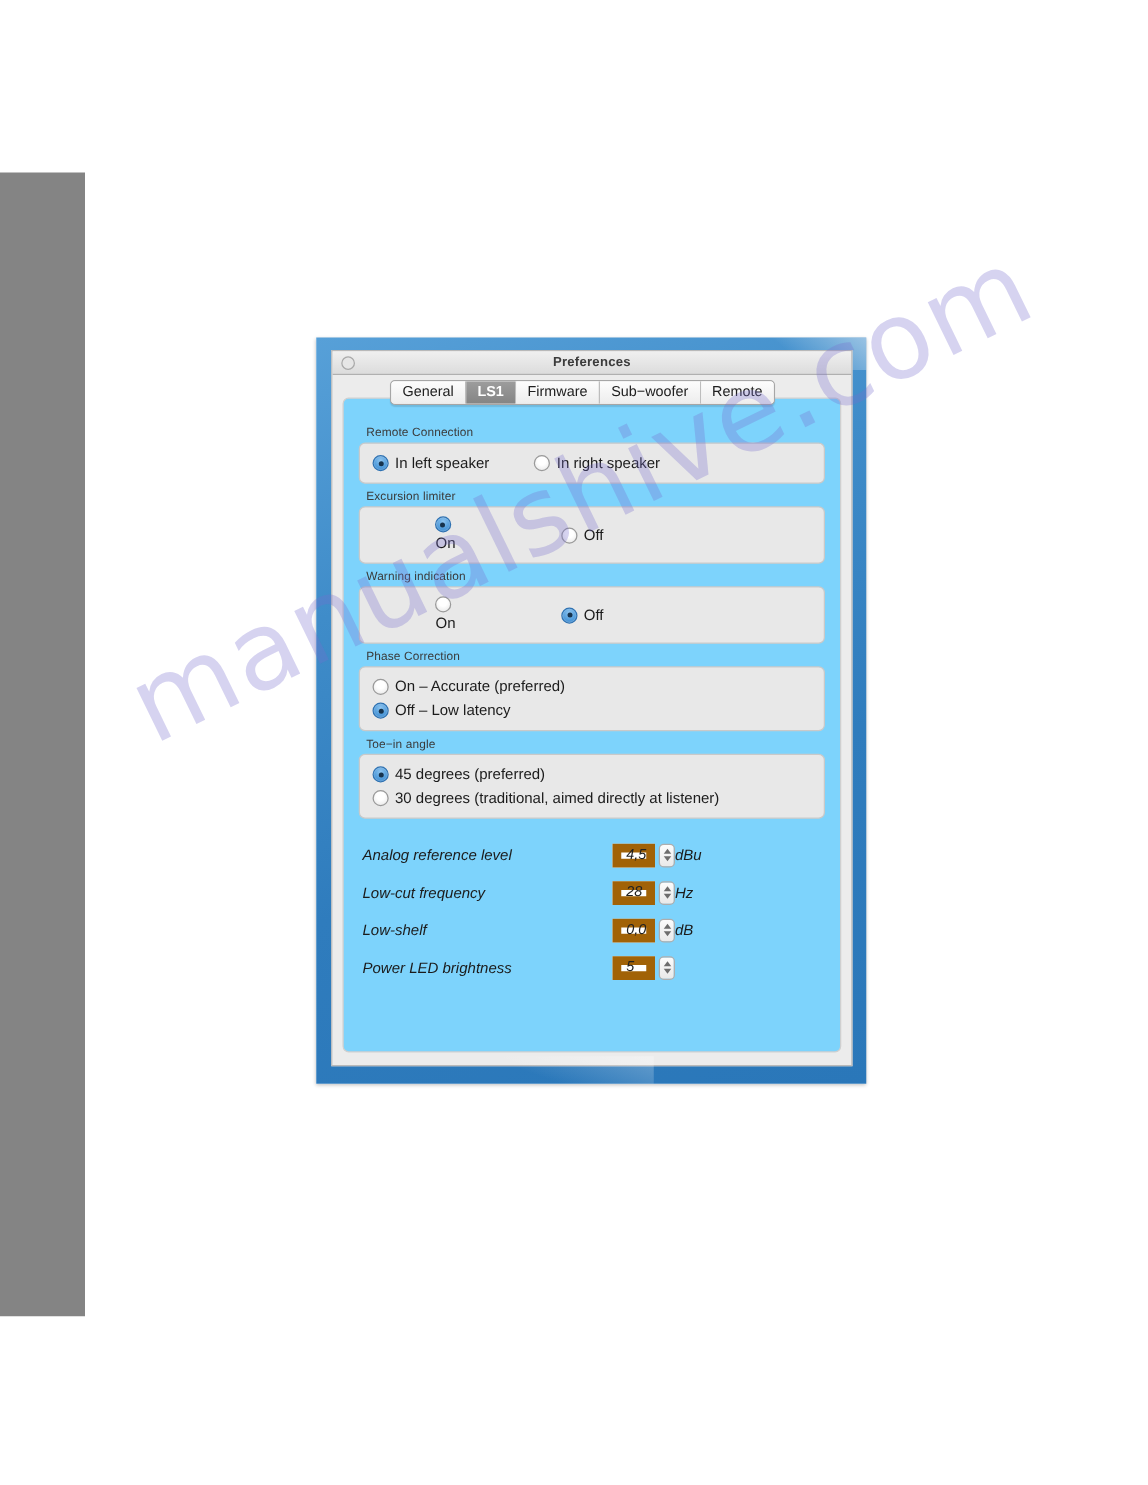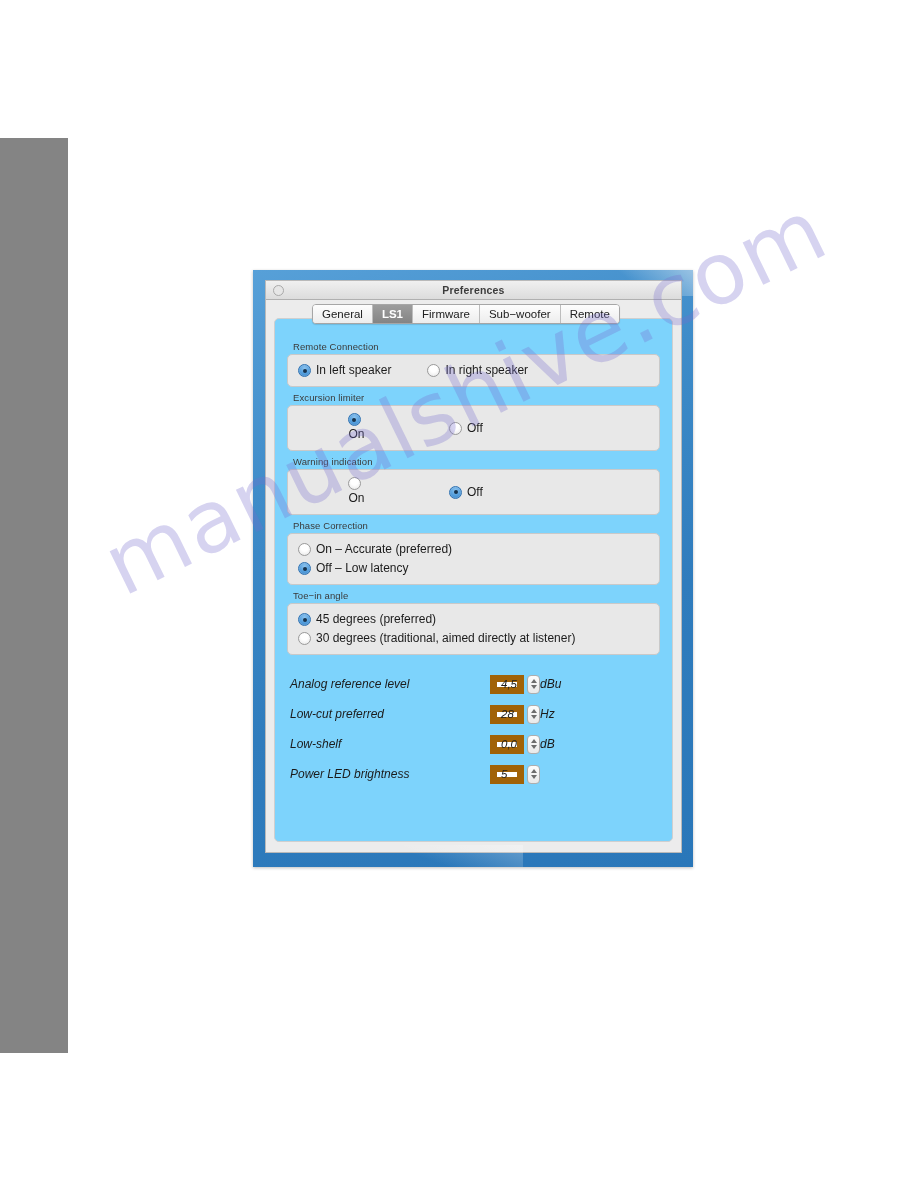--- a/index.html
+++ b/index.html
@@ -332,21 +332,21 @@
                 <div class="field-label">Analog reference level</div>
                 <div class="field-input">4,5</div>
                 <div class="stepper">
                   <span class="up"></span>
                   <span class="down"></span>
                 </div>
                 <div class="field-unit">dBu</div>
               </div>
 
               <div class="field-row">
-                <div class="field-label">Low-cut preferred</div>
+                <div class="field-label">Low-cut frequency</div>
                 <div class="field-input">28</div>
                 <div class="stepper">
                   <span class="up"></span>
                   <span class="down"></span>
                 </div>
                 <div class="field-unit">Hz</div>
               </div>
 
               <div class="field-row">
                 <div class="field-label">Low-shelf</div>

